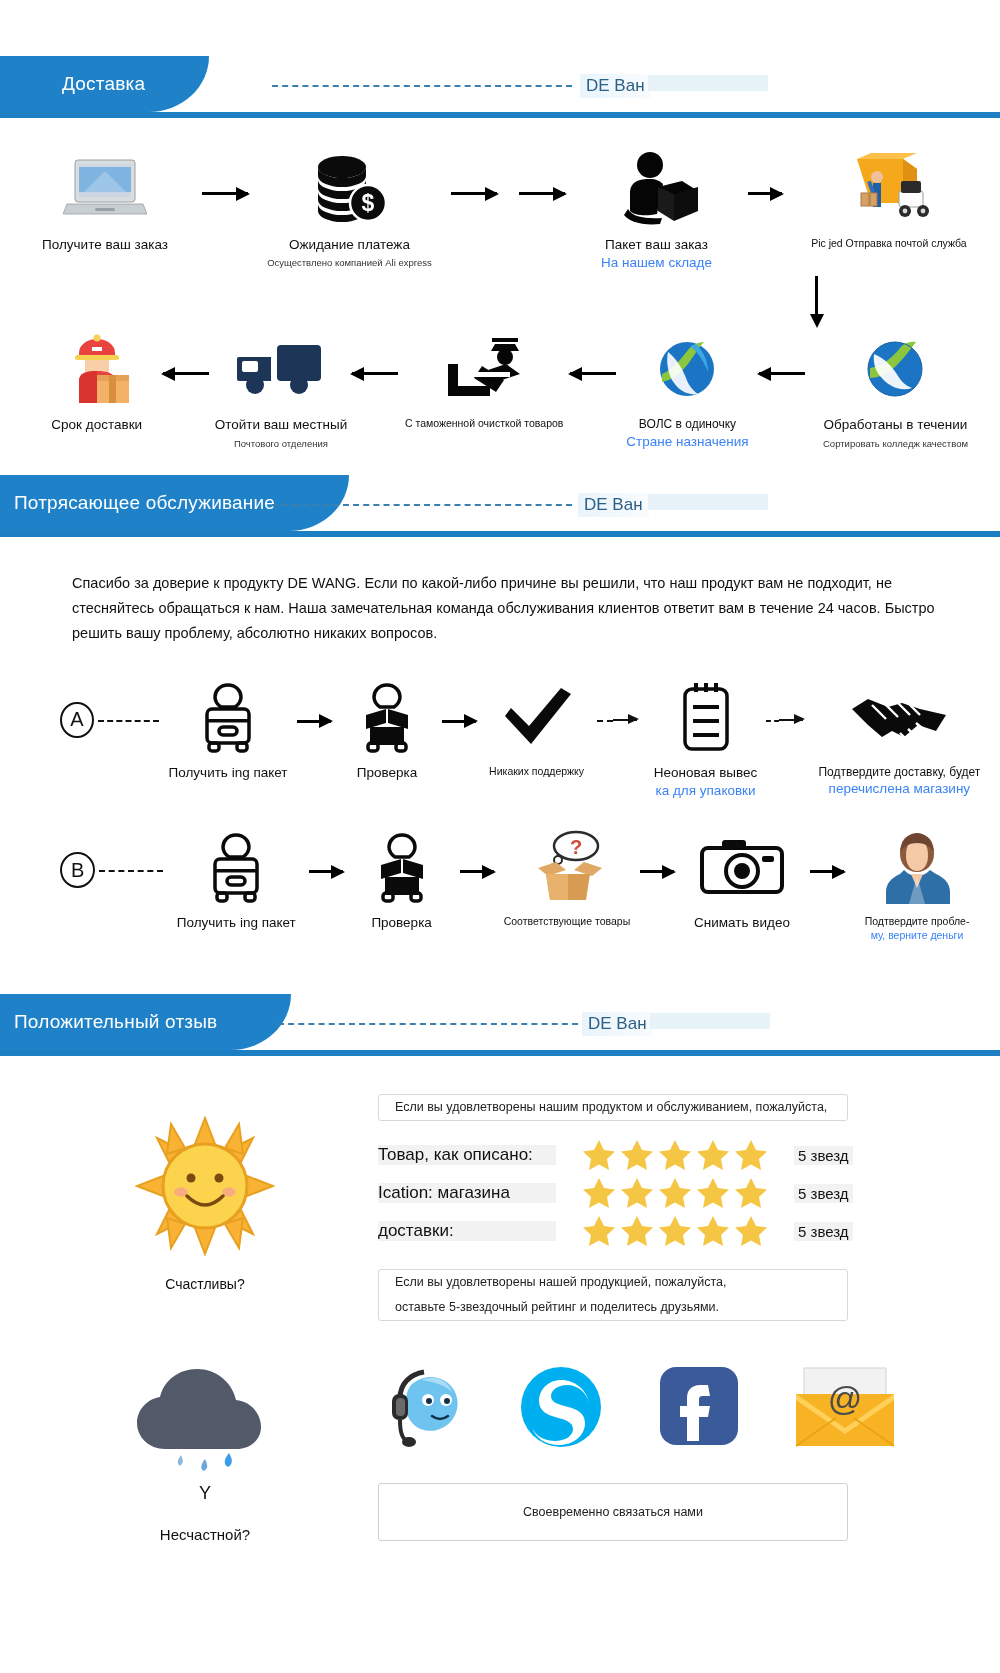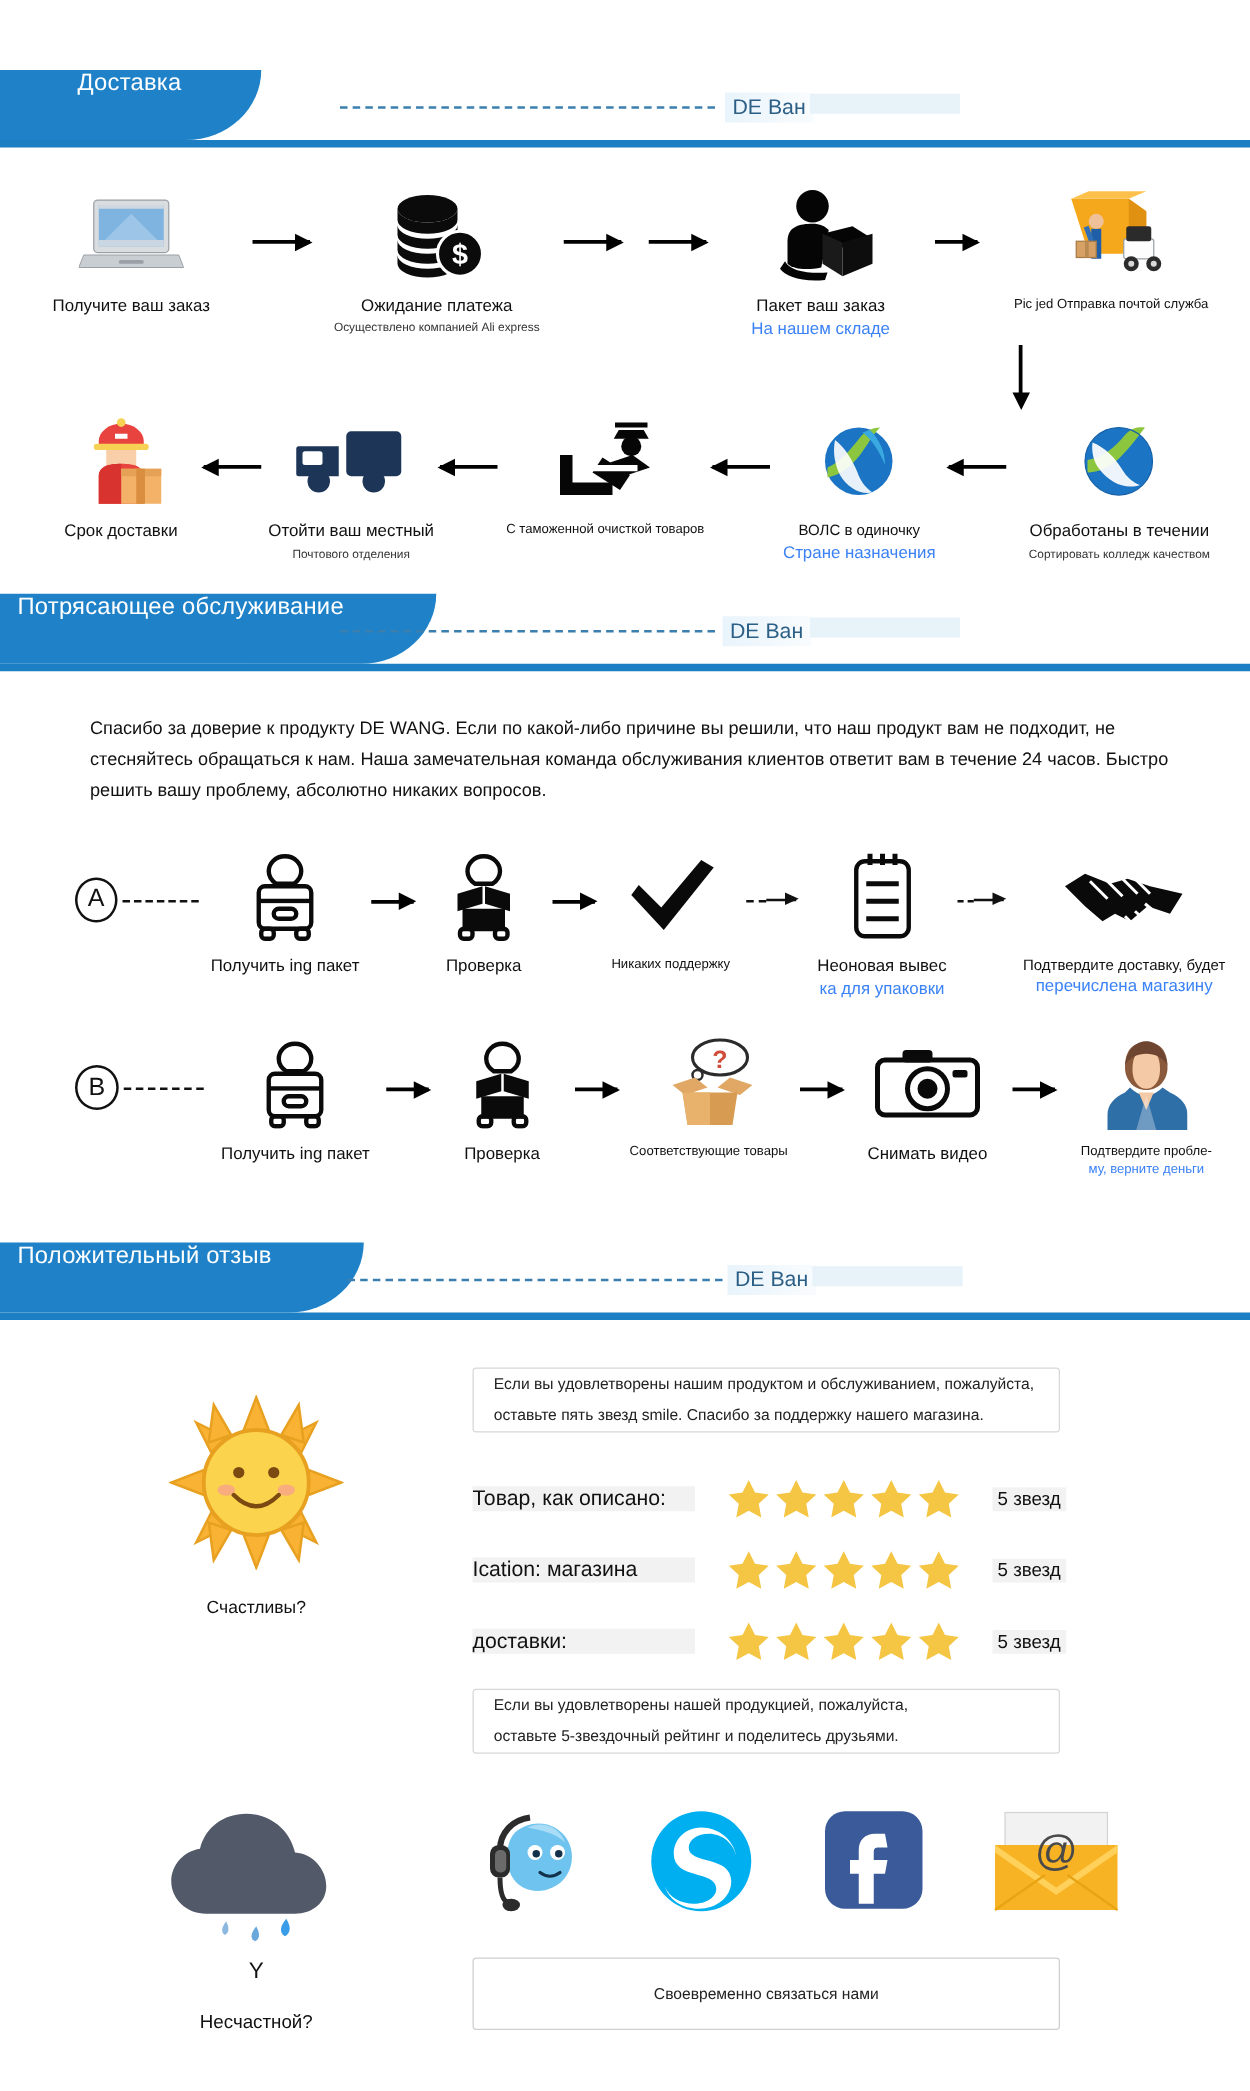--- a/index.html
+++ b/index.html
@@ -24,20 +24,21 @@
     left: 0; right: 0; bottom: 0;
     height: 6px;
     background: #1c7fc4;
   }
   .banner .tab {
     position: absolute;
     left: 0; top: 0;
     height: 56px;
     background: #1f82c8;
     display: flex;
+    align-items: center;
     padding-left: 14px;
     color: #ffffff;
     font-size: 19px;
     letter-spacing: .2px;
     border-bottom-right-radius: 60px 56px;
   }
   .banner .tab.wide { padding-right: 74px; }
   .banner .tab.pad-more { padding-left: 62px; padding-right: 64px; }
   .banner .dashes {
     position: absolute;
@@ -152,21 +153,21 @@
   
   .note-box {
     border: 1px solid #d8d8d8;
     border-radius: 3px;
     padding: 0 16px;
     font-size: 12.5px;
     line-height: 2.0;
     color: #222;
     background: #fff;
   }
-  .rating-line { display: flex; align-items: center; gap: 26px; margin-top: 19px; }
+  .rating-line { display: flex; align-items: center; gap: 26px; }
   .rating-label {
     font-size: 17px; color: #111;
     background: #f2f2f2;
   }
   .stars { display: flex; gap: 4px; }
   .star-txt { font-size: 15px; color: #111; background: #f2f2f2; padding: 1px 4px; }
 
   .contact-box {
     border: 1px solid #cfcfcf;
     border-radius: 3px;
@@ -580,21 +581,20 @@
           <ellipse cx="94" cy="76" rx="7" ry="4.5" fill="#f7a38a" opacity=".8"></ellipse>
           <path d="M52 80 q18 18 36 0" fill="none" stroke="#7a4a10" stroke-width="3.5" stroke-linecap="round"></path>
         </svg>
       </div>
       <div class="happy-cap" style="margin-top:16px">Счастливы?</div>
     </div>
 
     <div style="flex:1">
       <div class="note-box" style="width:470px">
         <div>Если вы удовлетворены нашим продуктом и обслуживанием, пожалуйста,</div>
-        <div>оставьте пять звезд smile. Спасибо за поддержку нашего магазина.</div>
       </div>
 
       <div style="margin-top:18px;display:flex;flex-direction:column;gap:6px">
 
         <div class="rating-line">
           <div class="rating-label" style="width:178px">Товар, как описано:</div>
           <div class="stars">
             <svg width="34" height="32" viewBox="0 0 34 32">
                 <path d="M17 1 l5 10 l11 1.5 l-8 7.5 l2 11 l-10 -5.5 l-10 5.5 l2 -11 l-8 -7.5 l11 -1.5 z" fill="#f5c544"></path>
               </svg>

